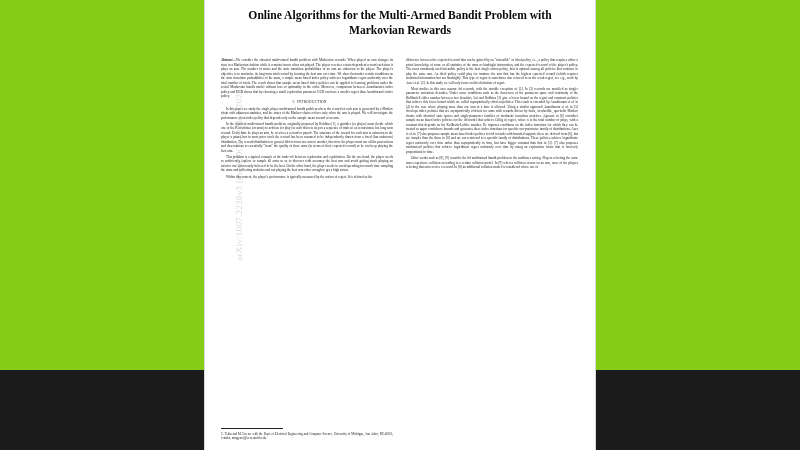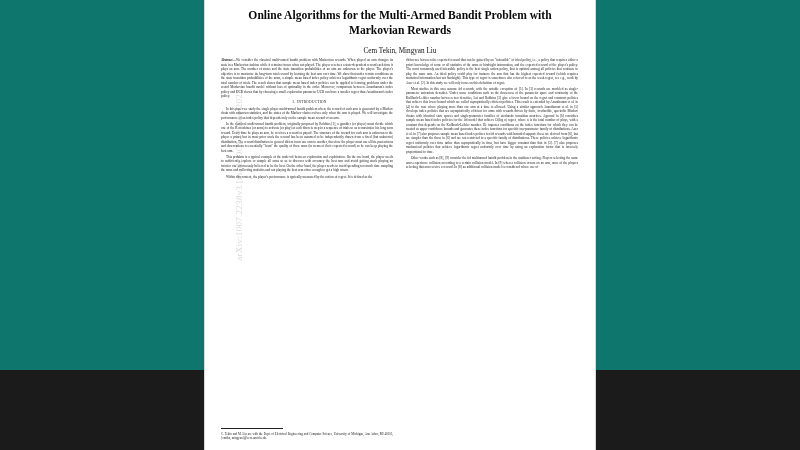--- a/index.html
+++ b/index.html
@@ -11,21 +11,21 @@
     overflow: hidden;
   }
   body {
     font-family: "Liberation Serif", serif;
   }
   .page {
     position: absolute;
     left: 0; top: 0;
     width: 800px;
     height: 370px;
-    background: #0f766e;
+    background: #84cc16;
   }
   .sheet {
     position: absolute;
     left: 205px;
     top: 0;
     width: 390px;
     height: 450px;
     background: #ffffff;
     box-shadow: 0 0 0 1px #d8d8d8;
     overflow: hidden;
@@ -109,21 +109,20 @@
 </style>
 </head>
 <body>
 
 <div class="page">
   <div class="sheet">
 
     <div class="arxiv-stamp">arXiv:1007.2238v3  [math.OC]  12 Nov 2022</div>
 
     <div class="title">Online Algorithms for the Multi-Armed Bandit Problem with Markovian Rewards</div>
-    <div class="authors">Cem Tekin, Mingyan Liu</div>
 
     <div class="cols">
 
       <div class="col">
         <p class="noindent"><span class="abshead">Abstract—</span><span>We consider the classical multi-armed bandit problem with Markovian rewards. When played an arm changes its state in a Markovian fashion while it remains frozen when not played. The player receives a state-dependent reward each time it plays an arm. The number of states and the state transition probabilities of an arm are unknown to the player. The player's objective is to maximize its long-term total reward by learning the best arm over time. We show that under certain conditions on the state transition probabilities of the arms, a simple mean based index policy achieves logarithmic regret uniformly over the total number of trials. The result shows that sample mean based index policies can be applied to learning problems under the rested Markovian bandit model without loss of optimality in the order. Moreover, comparison between Anantharam's index policy and UCB shows that by choosing a small exploration parameter UCB can have a smaller regret than Anantharam's index policy.</span></p>
 
         <p class="sechead">I.&nbsp;&nbsp;Introduction</p>
 
         <p>In this paper we study the single player multi-armed bandit problem where the reward of each arm is generated by a Markov chain with unknown statistics, and the states of the Markov chain evolves only when the arm is played. We will investigate the performance of an index policy that depends only on the sample mean reward of an arm.</p>
         <p>In the classical multi-armed bandit problem, originally proposed by Robbins [1], a gambler (or player) must decide which one of the K machines (or arms) to activate (or play) at each discrete step in a sequence of trials so as to maximize his long term reward. Every time he plays an arm, he receives a reward or payoff. The structure of the reward for each arm is unknown to the player a priori, but in most prior work the reward has been assumed to be independently drawn from a fixed (but unknown) distribution. The reward distribution in general differs from one arm to another, therefore the player must use all his past actions and observations to essentially "learn" the quality of these arms (in terms of their expected reward) so he can keep playing the best arm.</p>

